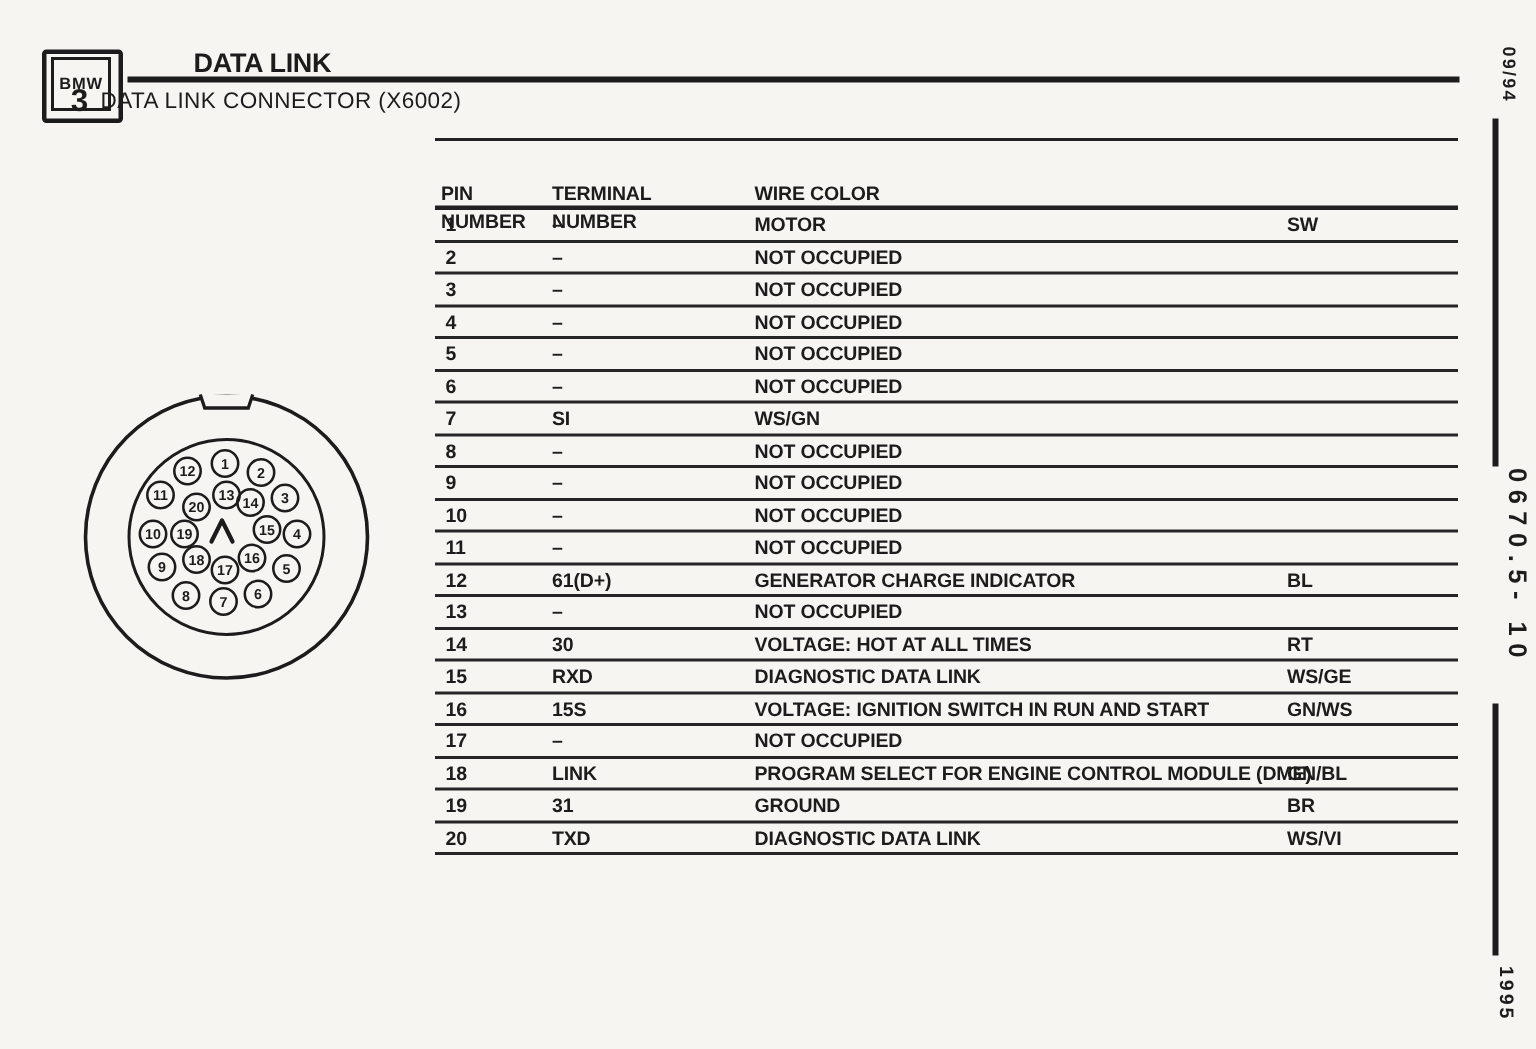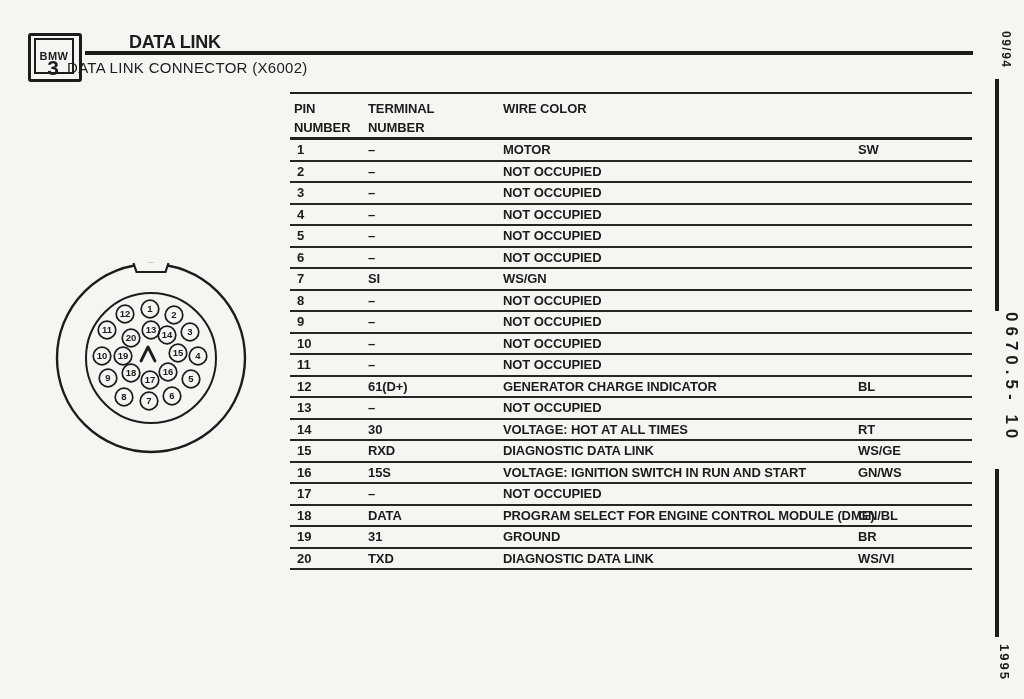--- a/index.html
+++ b/index.html
@@ -52,21 +52,21 @@
   .pin-table{
     left:290px;top:92px;width:682px;
     border-top:2px solid #222;
     font-weight:bold;
   }
   .thead{
     height:46px;border-bottom:3px solid #222;box-sizing:border-box;
     display:grid;grid-template-columns:78px 135px 355px 114px;
     font-size:13px;letter-spacing:-0.1px;
   }
-  .thead .hcell{padding-top:5px;line-height:19px;}
+  .thead .hcell{padding-top:5px;line-height:19px;margin-top:20px;}
   .thead .hcell.pin{padding-left:4px;}
   .trow{
     height:21.5px;box-sizing:border-box;border-bottom:2px solid #262626;
     display:grid;grid-template-columns:78px 135px 355px 114px;
     font-size:13px;line-height:19px;letter-spacing:-0.1px;
   }
   .tcell{white-space:nowrap;overflow:visible;}
   .tcell.pin{padding-left:7px;}
 
   
@@ -254,21 +254,21 @@
         <div class="tcell wire">GN/WS</div>
       </div>
       <div class="trow">
         <div class="tcell pin">17</div>
         <div class="tcell terminal">–</div>
         <div class="tcell desc">NOT OCCUPIED</div>
         <div class="tcell wire"></div>
       </div>
       <div class="trow">
         <div class="tcell pin">18</div>
-        <div class="tcell terminal">DATA</div>
+        <div class="tcell terminal">LINK</div>
         <div class="tcell desc">PROGRAM SELECT FOR ENGINE CONTROL MODULE (DME)</div>
         <div class="tcell wire">GN/BL</div>
       </div>
       <div class="trow">
         <div class="tcell pin">19</div>
         <div class="tcell terminal">31</div>
         <div class="tcell desc">GROUND</div>
         <div class="tcell wire">BR</div>
       </div>
       <div class="trow">

